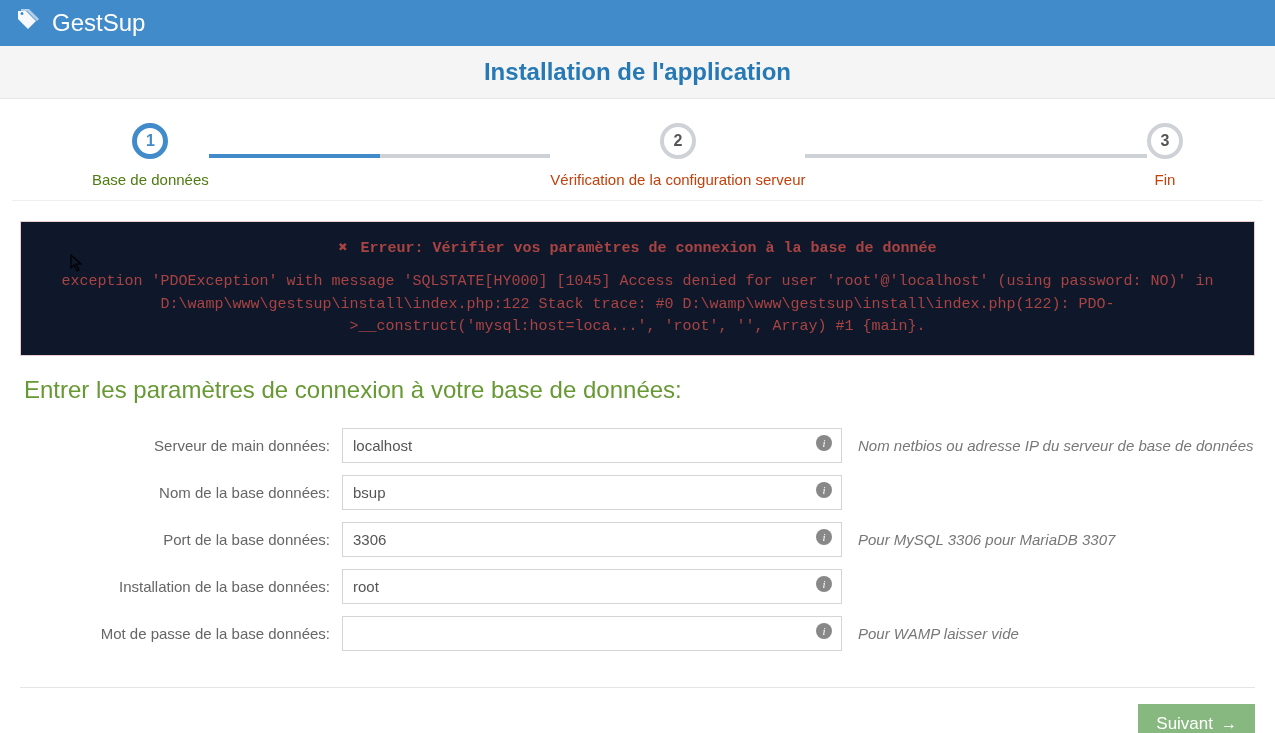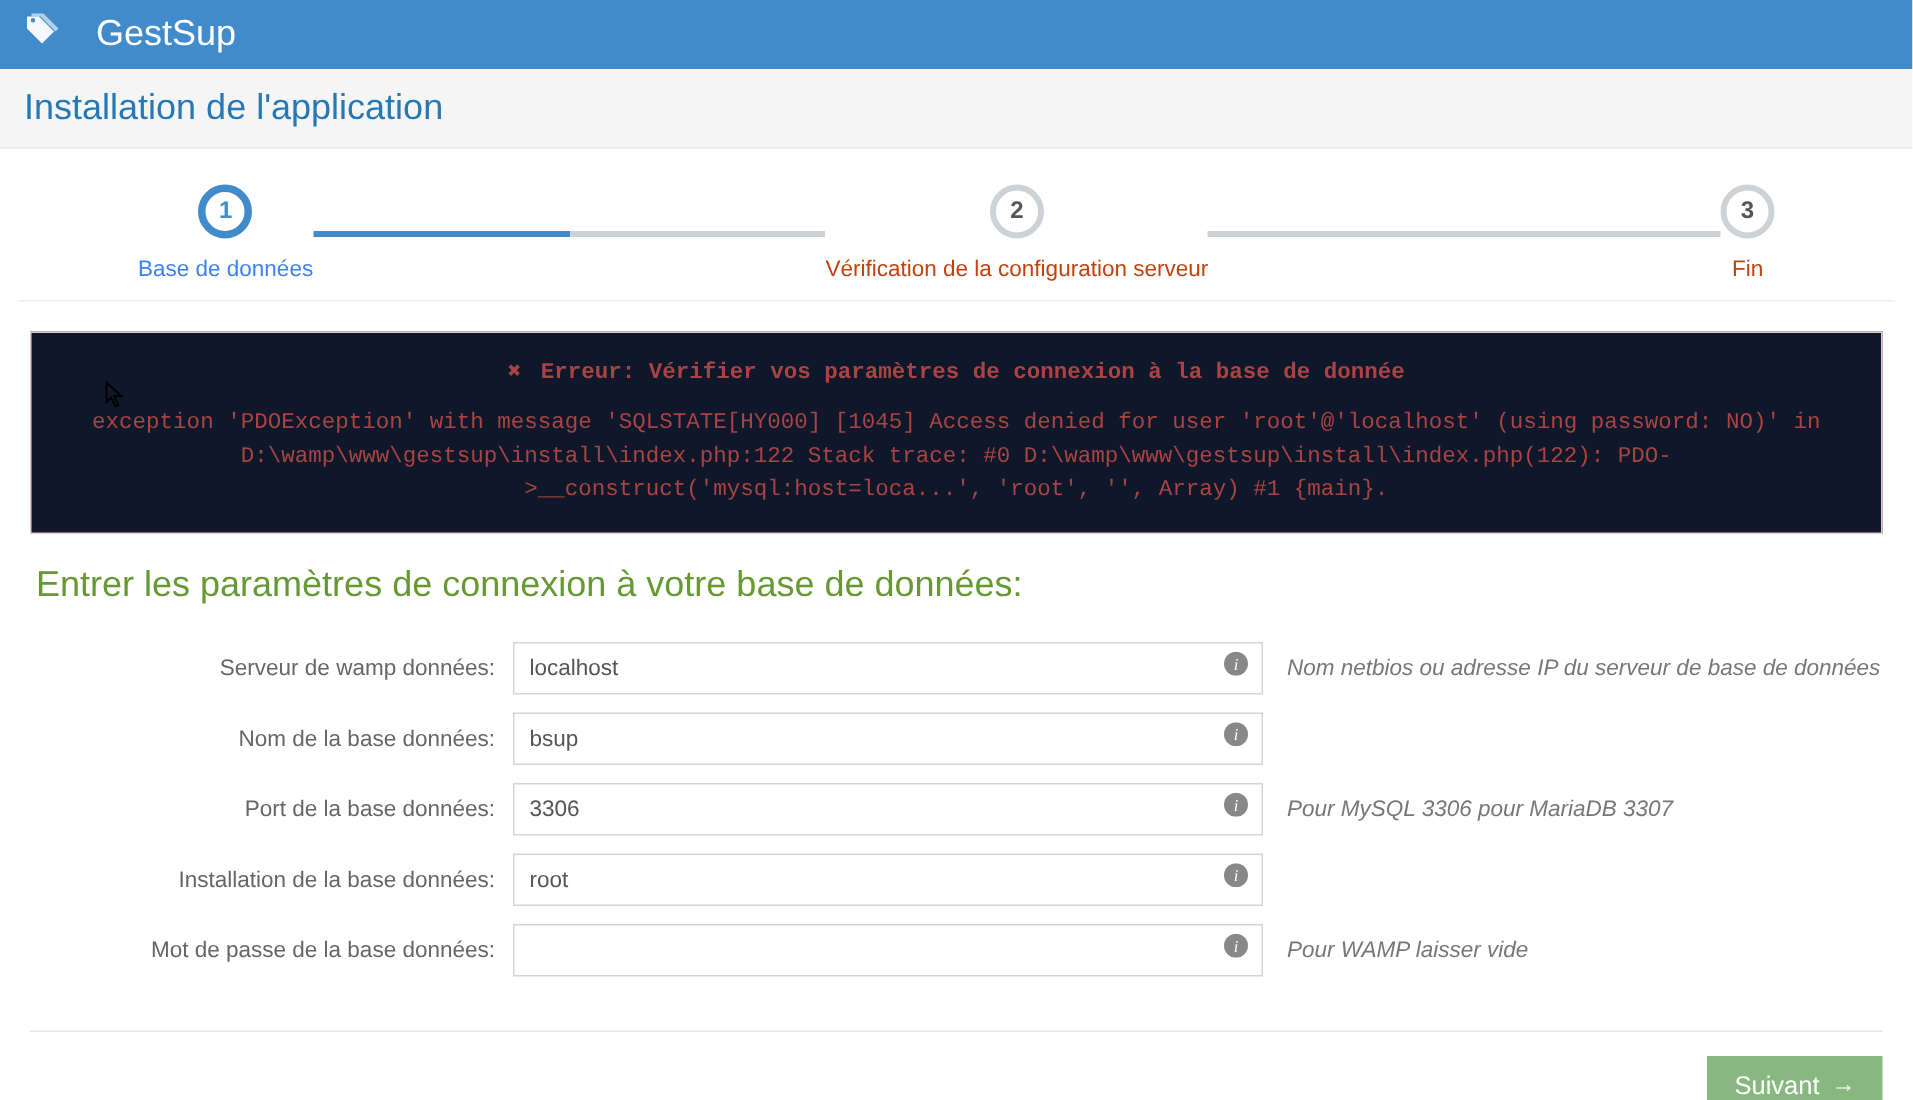--- a/index.html
+++ b/index.html
@@ -4,32 +4,33 @@
   <style>
     * { box-sizing: border-box; margin: 0; padding: 0; }
     body { font-family: -apple-system, BlinkMacSystemFont, "Segoe UI", Helvetica, Arial, sans-serif; background: #fff; }
 
     .header {
       background: #428bca;
       color: #fff;
       padding: 8px 16px;
       display: flex;
       align-items: center;
-      gap: 24px;
+      gap: 12px;
     }
     .header .tags-icon { font-size: 22px; transform: rotate(0deg); }
     .header .title { font-size: 24px; font-weight: 400; }
 
     .subheader {
       background: #f5f5f5;
       padding: 12px 16px;
       color: #2679b5;
       font-size: 24px;
-      font-weight: 400;
+      font-weight: 700;
       border-bottom: 1px solid #e5e5e5;
+      text-align: center;
     }
 
     .content { padding: 0 12px; }
 
     .wizard {
       display: flex;
       align-items: center;
       padding: 24px 80px 12px;
       position: relative;
       border-bottom: 1px solid #eee;
@@ -58,21 +59,21 @@
       border-color: #428bca;
       color: #428bca;
       border-width: 5px;
     }
     .wizard-step .label {
       margin-top: 12px;
       font-size: 15px;
       color: #c2410c;
       white-space: nowrap;
     }
-    .wizard-step.active .label { color: #3b82f6; }
+    .wizard-step.active .label { color: #4d7c0f; }
     .wizard-line {
       flex: 1;
       height: 4px;
       background: #ced1d6;
     }
     .wizard-line.active { background: #428bca; }
 
     .alert {
       background: #0f172a;
       border: 1px solid #ebccd1;
@@ -211,21 +212,21 @@
     <div class="error-line">
       <span class="x-icon">✖</span>
       <span>Erreur: Vérifier vos paramètres de connexion à la base de donnée</span>
     </div>
     <div class="trace">exception 'PDOException' with message 'SQLSTATE[HY000] [1045] Access denied for user 'root'@'localhost' (using password: NO)' in D:\wamp\www\gestsup\install\index.php:122 Stack trace: #0 D:\wamp\www\gestsup\install\index.php(122): PDO-&gt;__construct('mysql:host=loca...', 'root', '', Array) #1 {main}.</div>
   </div>
 
   <div class="section-title">Entrer les paramètres de connexion à votre base de données:</div>
 
   <div class="form-row">
-    <div class="form-label">Serveur de wamp données:</div>
+    <div class="form-label">Serveur de main données:</div>
     <div class="input-group">
       <input type="text" value="localhost" style="">
       <span class="info-icon">
         <svg width="16" height="16" viewBox="0 0 16 16" fill="#888">
             <circle cx="8" cy="8" r="8"></circle>
             <text x="8" y="12" text-anchor="middle" fill="white" font-size="11" font-family="Georgia" font-style="italic">i</text>
           </svg>
       </span>
     </div>
     <div class="form-hint">Nom netbios ou adresse IP du serveur de base de données</div>

